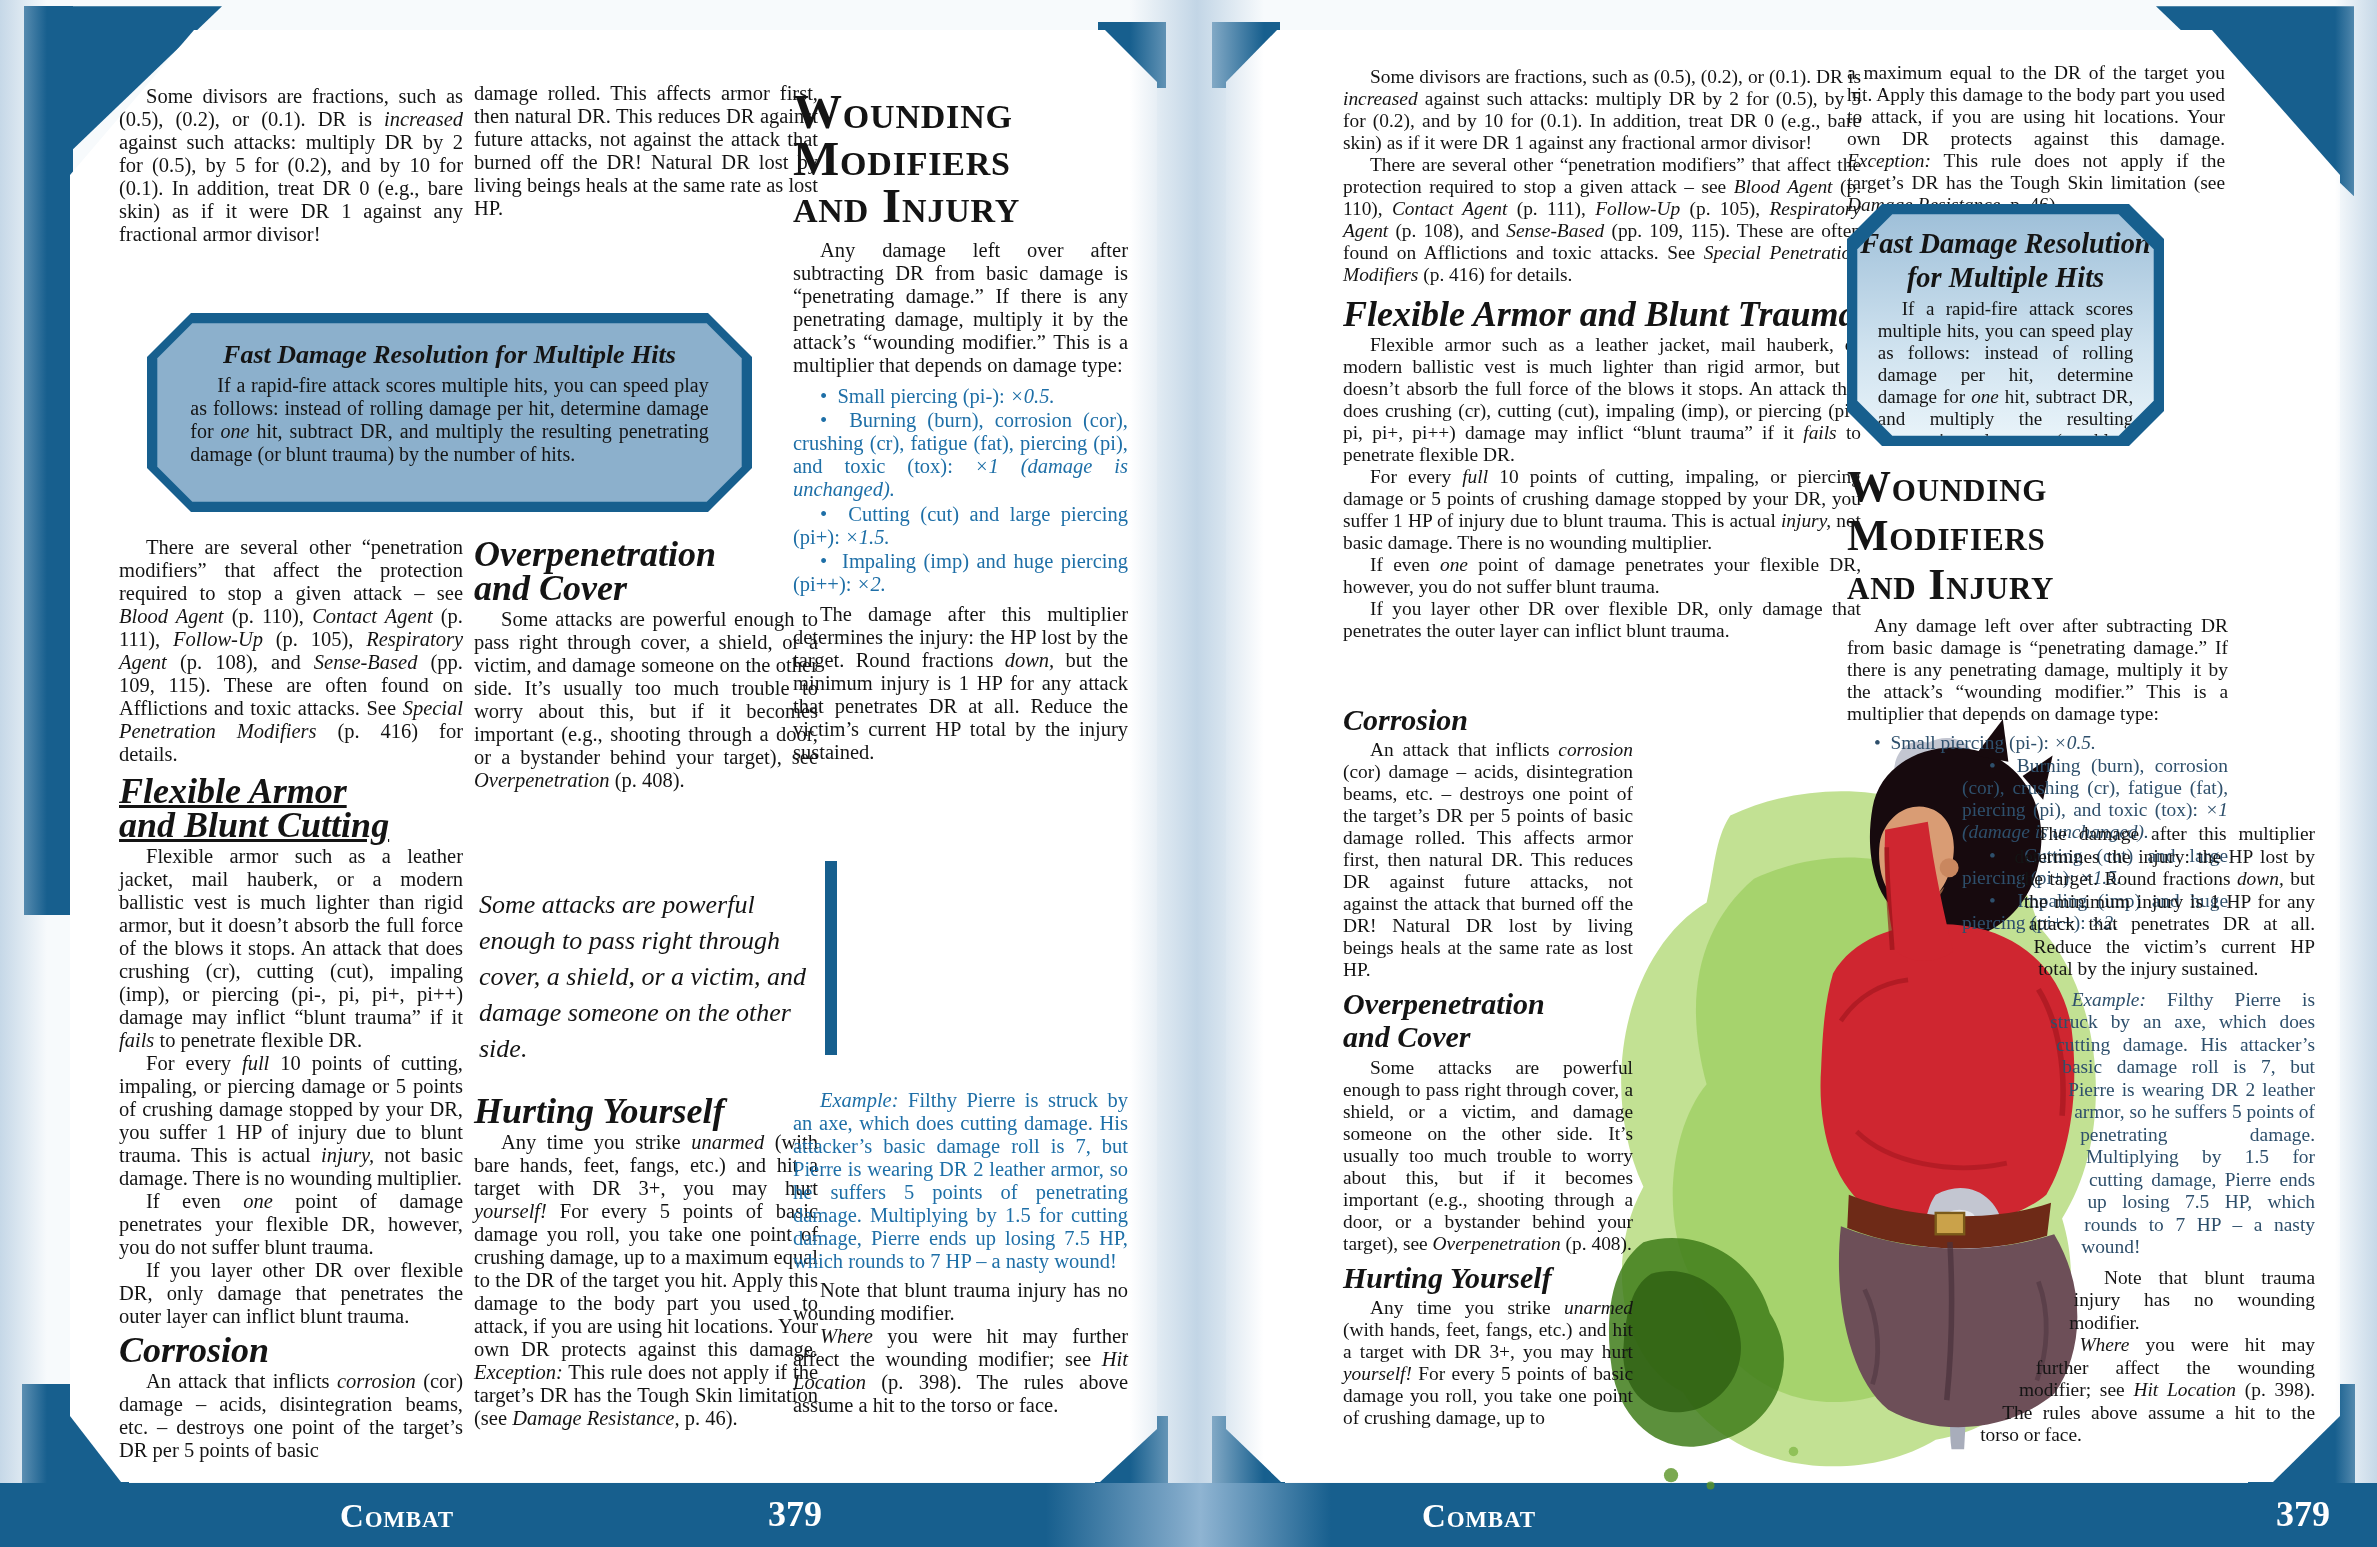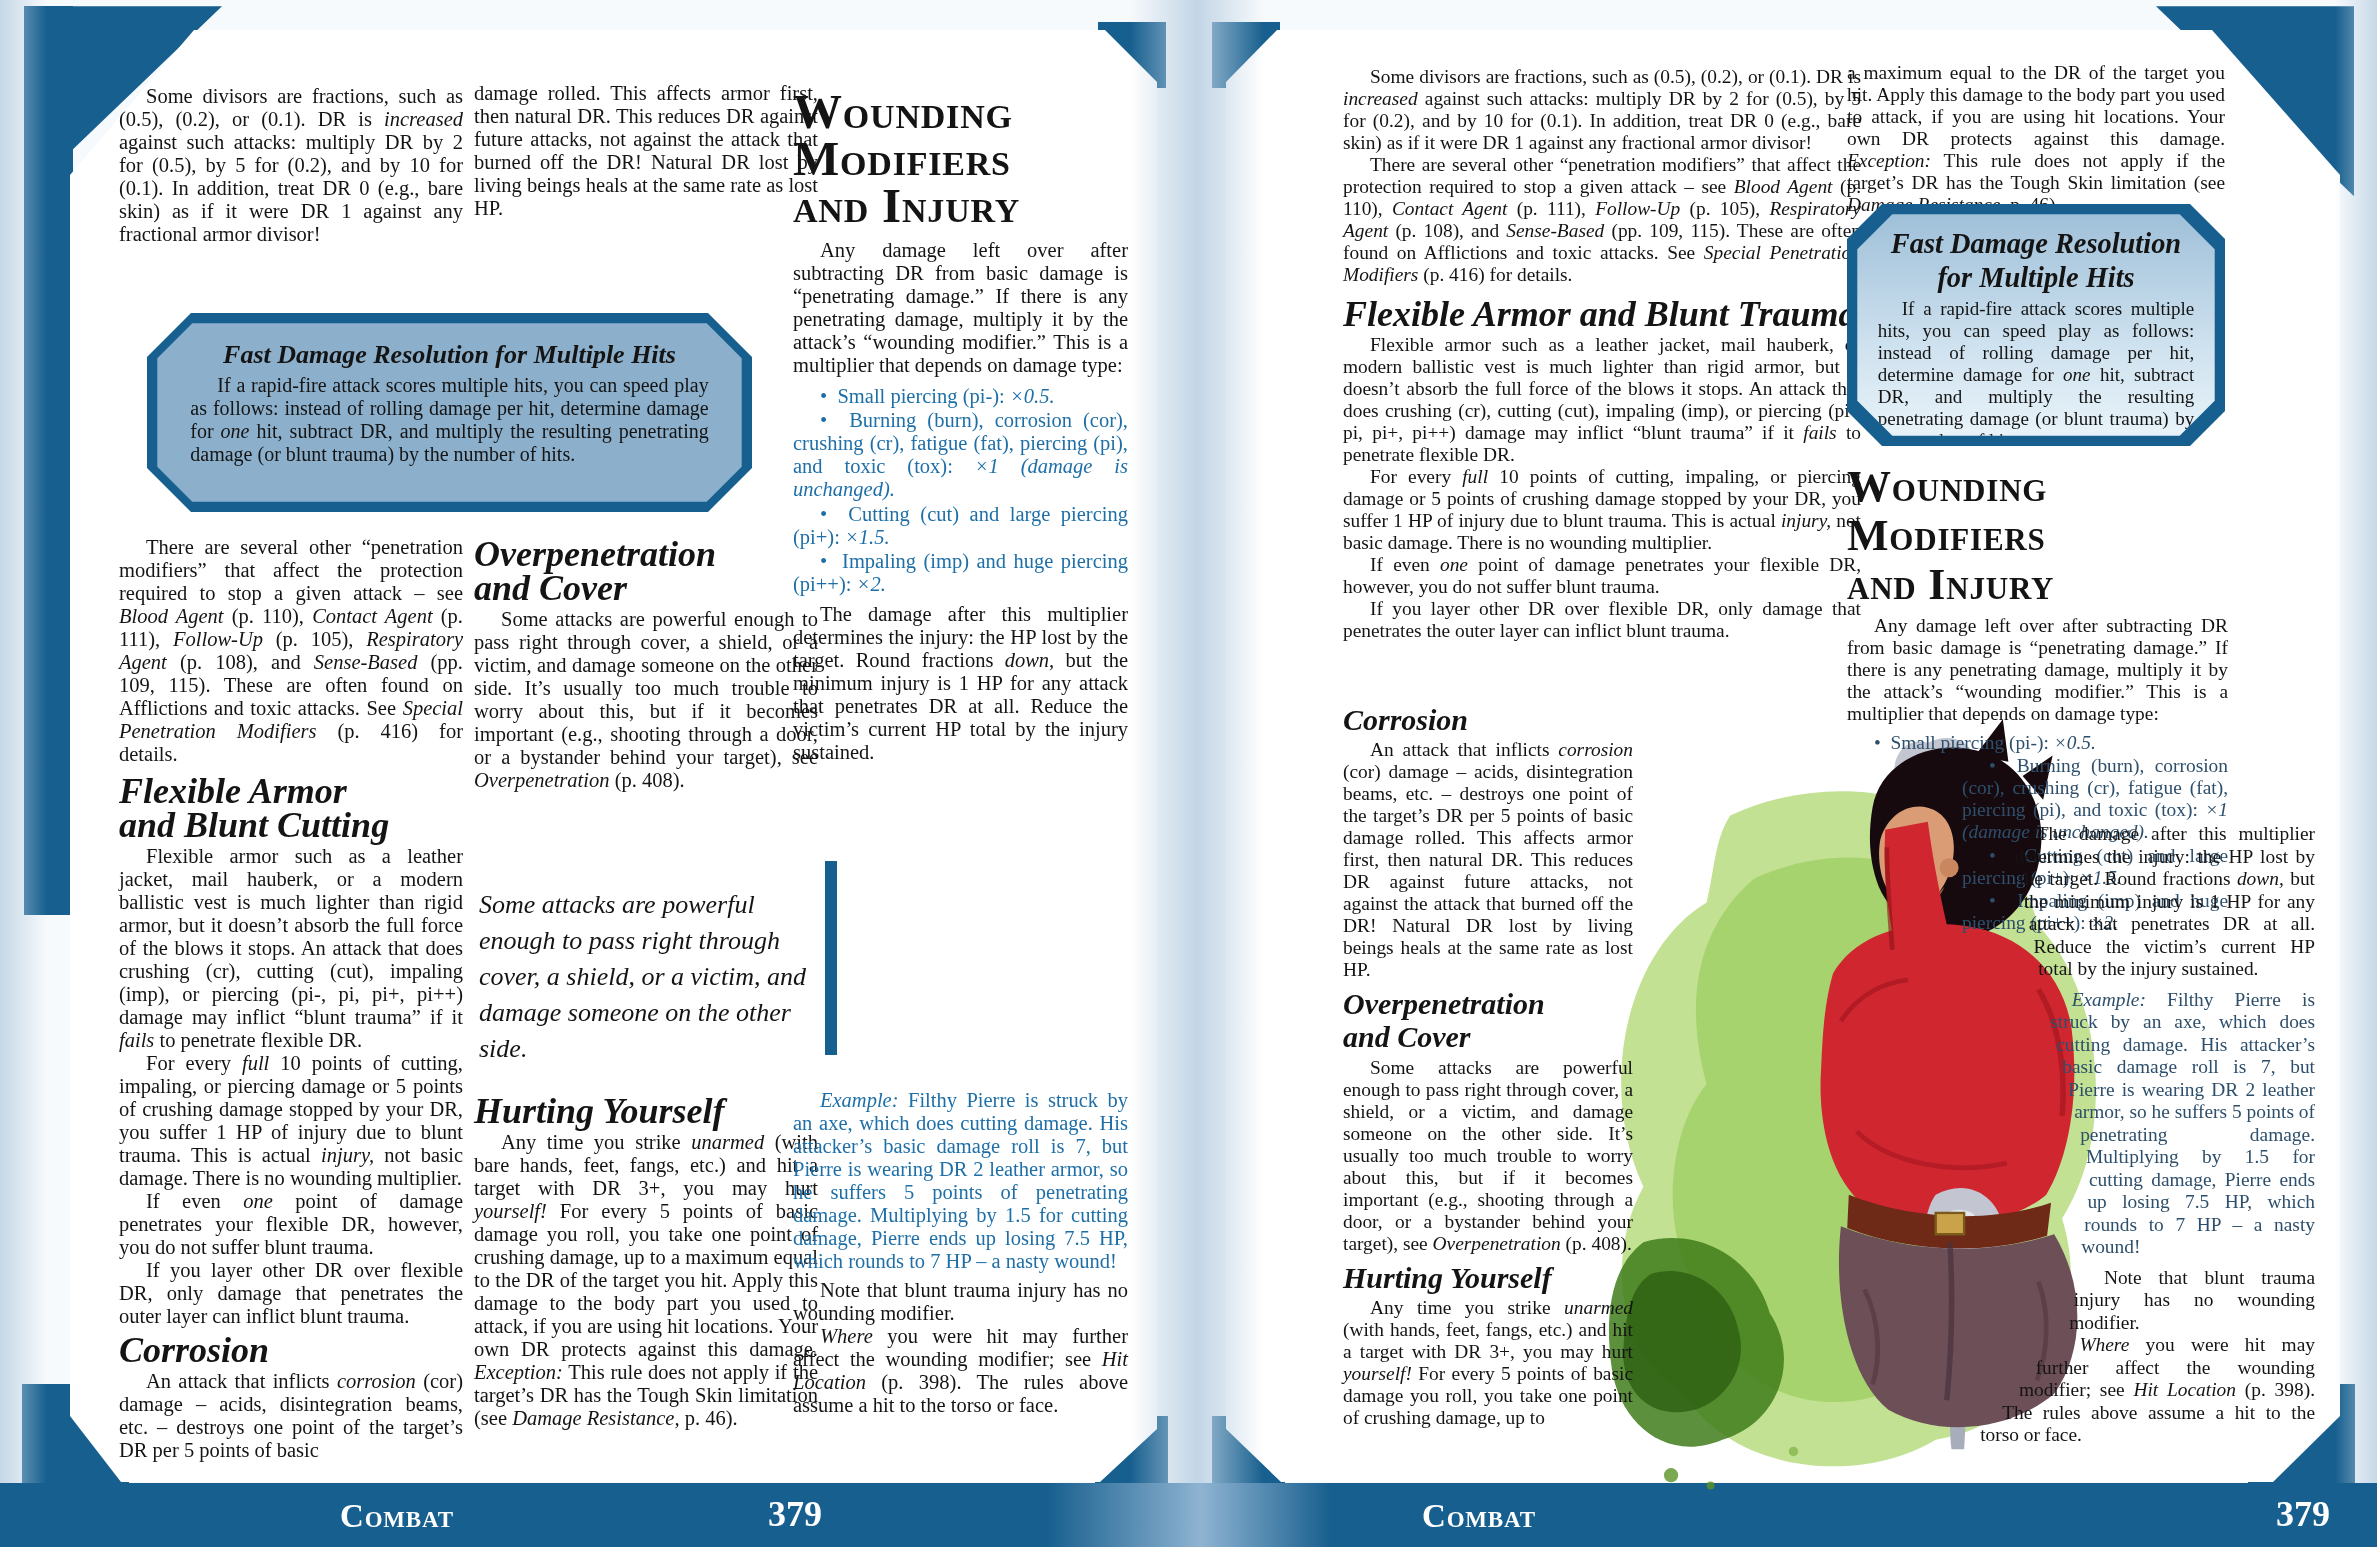--- a/index.html
+++ b/index.html
@@ -91,21 +91,21 @@
 
   <div class="fastbox oct56" style="left:147px;top:313px;width:605px;height:199px;">
     <div class="boxinner l oct44">
       <p class="boxtitle" style="font-size:26px;line-height:35px;margin-top:14.2px;">Fast Damage Resolution for Multiple Hits</p>
       <p class="p" style="font-size:20px;line-height:23px;margin:1.6px 33px 0 33px;text-align:justify;">If a rapid-fire attack scores multiple hits, you can speed play as follows: instead of rolling damage per hit, determine damage for <i>one</i> hit, subtract DR, and multiply the resulting penetrating damage (or blunt trauma) by the number of hits.</p>
     </div>
   </div>
 
   <div class="col lp" style="left:119px;top:536px;width:344px;">
     <p class="p">There are several other “penetration modifiers” that affect the protection required to stop a given attack – see <i>Blood Agent</i> (p. 110), <i>Contact Agent</i> (p. 111), <i>Follow-Up</i> (p. 105), <i>Respiratory Agent</i> (p. 108), and <i>Sense-Based</i> (pp. 109, 115). These are often found on Afflictions and toxic attacks. See <i>Special Penetration Modifiers</i> (p. 416) for details.</p>
-    <p class="subhead" style="margin-top:8px;"><span>Flexible Armor</span><br><span>and Blunt Cutting</span></p>
+    <p class="subhead" style="margin-top:8px;text-decoration:underline;"><span>Flexible Armor</span><br><span>and Blunt Cutting</span></p>
     <p class="p">Flexible armor such as a leather jacket, mail hauberk, or a modern ballistic vest is much lighter than rigid armor, but it doesn’t absorb the full force of the blows it stops. An attack that does crushing (cr), cutting (cut), impaling (imp), or piercing (pi-, pi, pi+, pi++) damage may inflict “blunt trauma” if it <i>fails</i> to penetrate flexible DR.</p>
     <p class="p">For every <i>full</i> 10 points of cutting, impaling, or piercing damage or 5 points of crushing damage stopped by your DR, you suffer 1 HP of injury due to blunt trauma. This is actual <i>injury,</i> not basic damage. There is no wounding multiplier.</p>
     <p class="p">If even <i>one</i> point of damage penetrates your flexible DR, however, you do not suffer blunt trauma.</p>
     <p class="p">If you layer other DR over flexible DR, only damage that penetrates the outer layer can inflict blunt trauma.</p>
     <p class="subhead" style="margin-top:4.7px;">Corrosion</p>
     <p class="p">An attack that inflicts <i>corrosion</i> (cor) damage – acids, disintegration beams, etc. – destroys one point of the target’s DR per 5 points of basic</p>
   </div>
 
   <div class="col lp" style="left:474px;top:82px;width:344px;">
     <p class="p0">damage rolled. This affects armor first, then natural DR. This reduces DR against future attacks, not against the attack that burned off the DR! Natural DR lost by living beings heals at the same rate as lost HP.</p>
@@ -206,21 +206,21 @@
     <p class="subhead sm"><span>Overpenetration</span><br><span>and Cover</span></p>
     <p class="p">Some attacks are powerful enough to pass right through cover, a shield, or a victim, and damage someone on the other side. It’s usually too much trouble to worry about this, but if it becomes important (e.g., shooting through a door, or a bystander behind your target), see <i>Overpenetration</i> (p. 408).</p>
     <p class="subhead sm">Hurting Yourself</p>
     <p class="p">Any time you strike <i>unarmed</i> (with hands, feet, fangs, etc.) and hit a target with DR 3+, you may hurt <i>yourself!</i> For every 5 points of basic damage you roll, you take one point of crushing damage, up to</p>
   </div>
 
   <div class="col rp" style="left:1847px;top:62px;width:378px;">
     <p class="p0">a maximum equal to the DR of the target you hit. Apply this damage to the body part you used to attack, if you are using hit locations. Your own DR protects against this damage. <i>Exception:</i> This rule does not apply if the target’s DR has the Tough Skin limitation (see <i>Damage Resistance,</i> p. 46).</p>
   </div>
 
-  <div class="fastbox oct44" style="left:1847px;top:204px;width:378px;height:242px;">
+  <div class="fastbox oct44" style="left:1847px;top:204px;width:317px;height:242px;">
     <div class="boxinner r oct44">
       <p class="boxtitle" style="font-size:28.4px;line-height:34px;margin-top:12.6px;"><span>Fast Damage Resolution</span><br><span>for Multiple Hits</span></p>
       <p class="p" style="font-size:19px;line-height:22px;margin:3.2px 20.5px 0 20.5px;text-align:justify;text-indent:24px;">If a rapid-fire attack scores multiple hits, you can speed play as follows: instead of rolling damage per hit, determine damage for <i>one</i> hit, subtract DR, and multiply the resulting penetrating damage (or blunt trauma) by the number of hits.</p>
     </div>
   </div>
 
   <div class="col rp" style="left:1847px;top:462px;width:381px;">
     <p class="sechead med"><span>Wounding Modifiers</span><br><span>and Injury</span></p>
     <p class="p" style="margin-top:6.3px;">Any damage left over after subtracting DR from basic damage is “penetrating damage.” If there is any penetrating damage, multiply it by the attack’s “wounding modifier.” This is a multiplier that depends on damage type:</p>
     <div style="margin-top:6.3px;">

